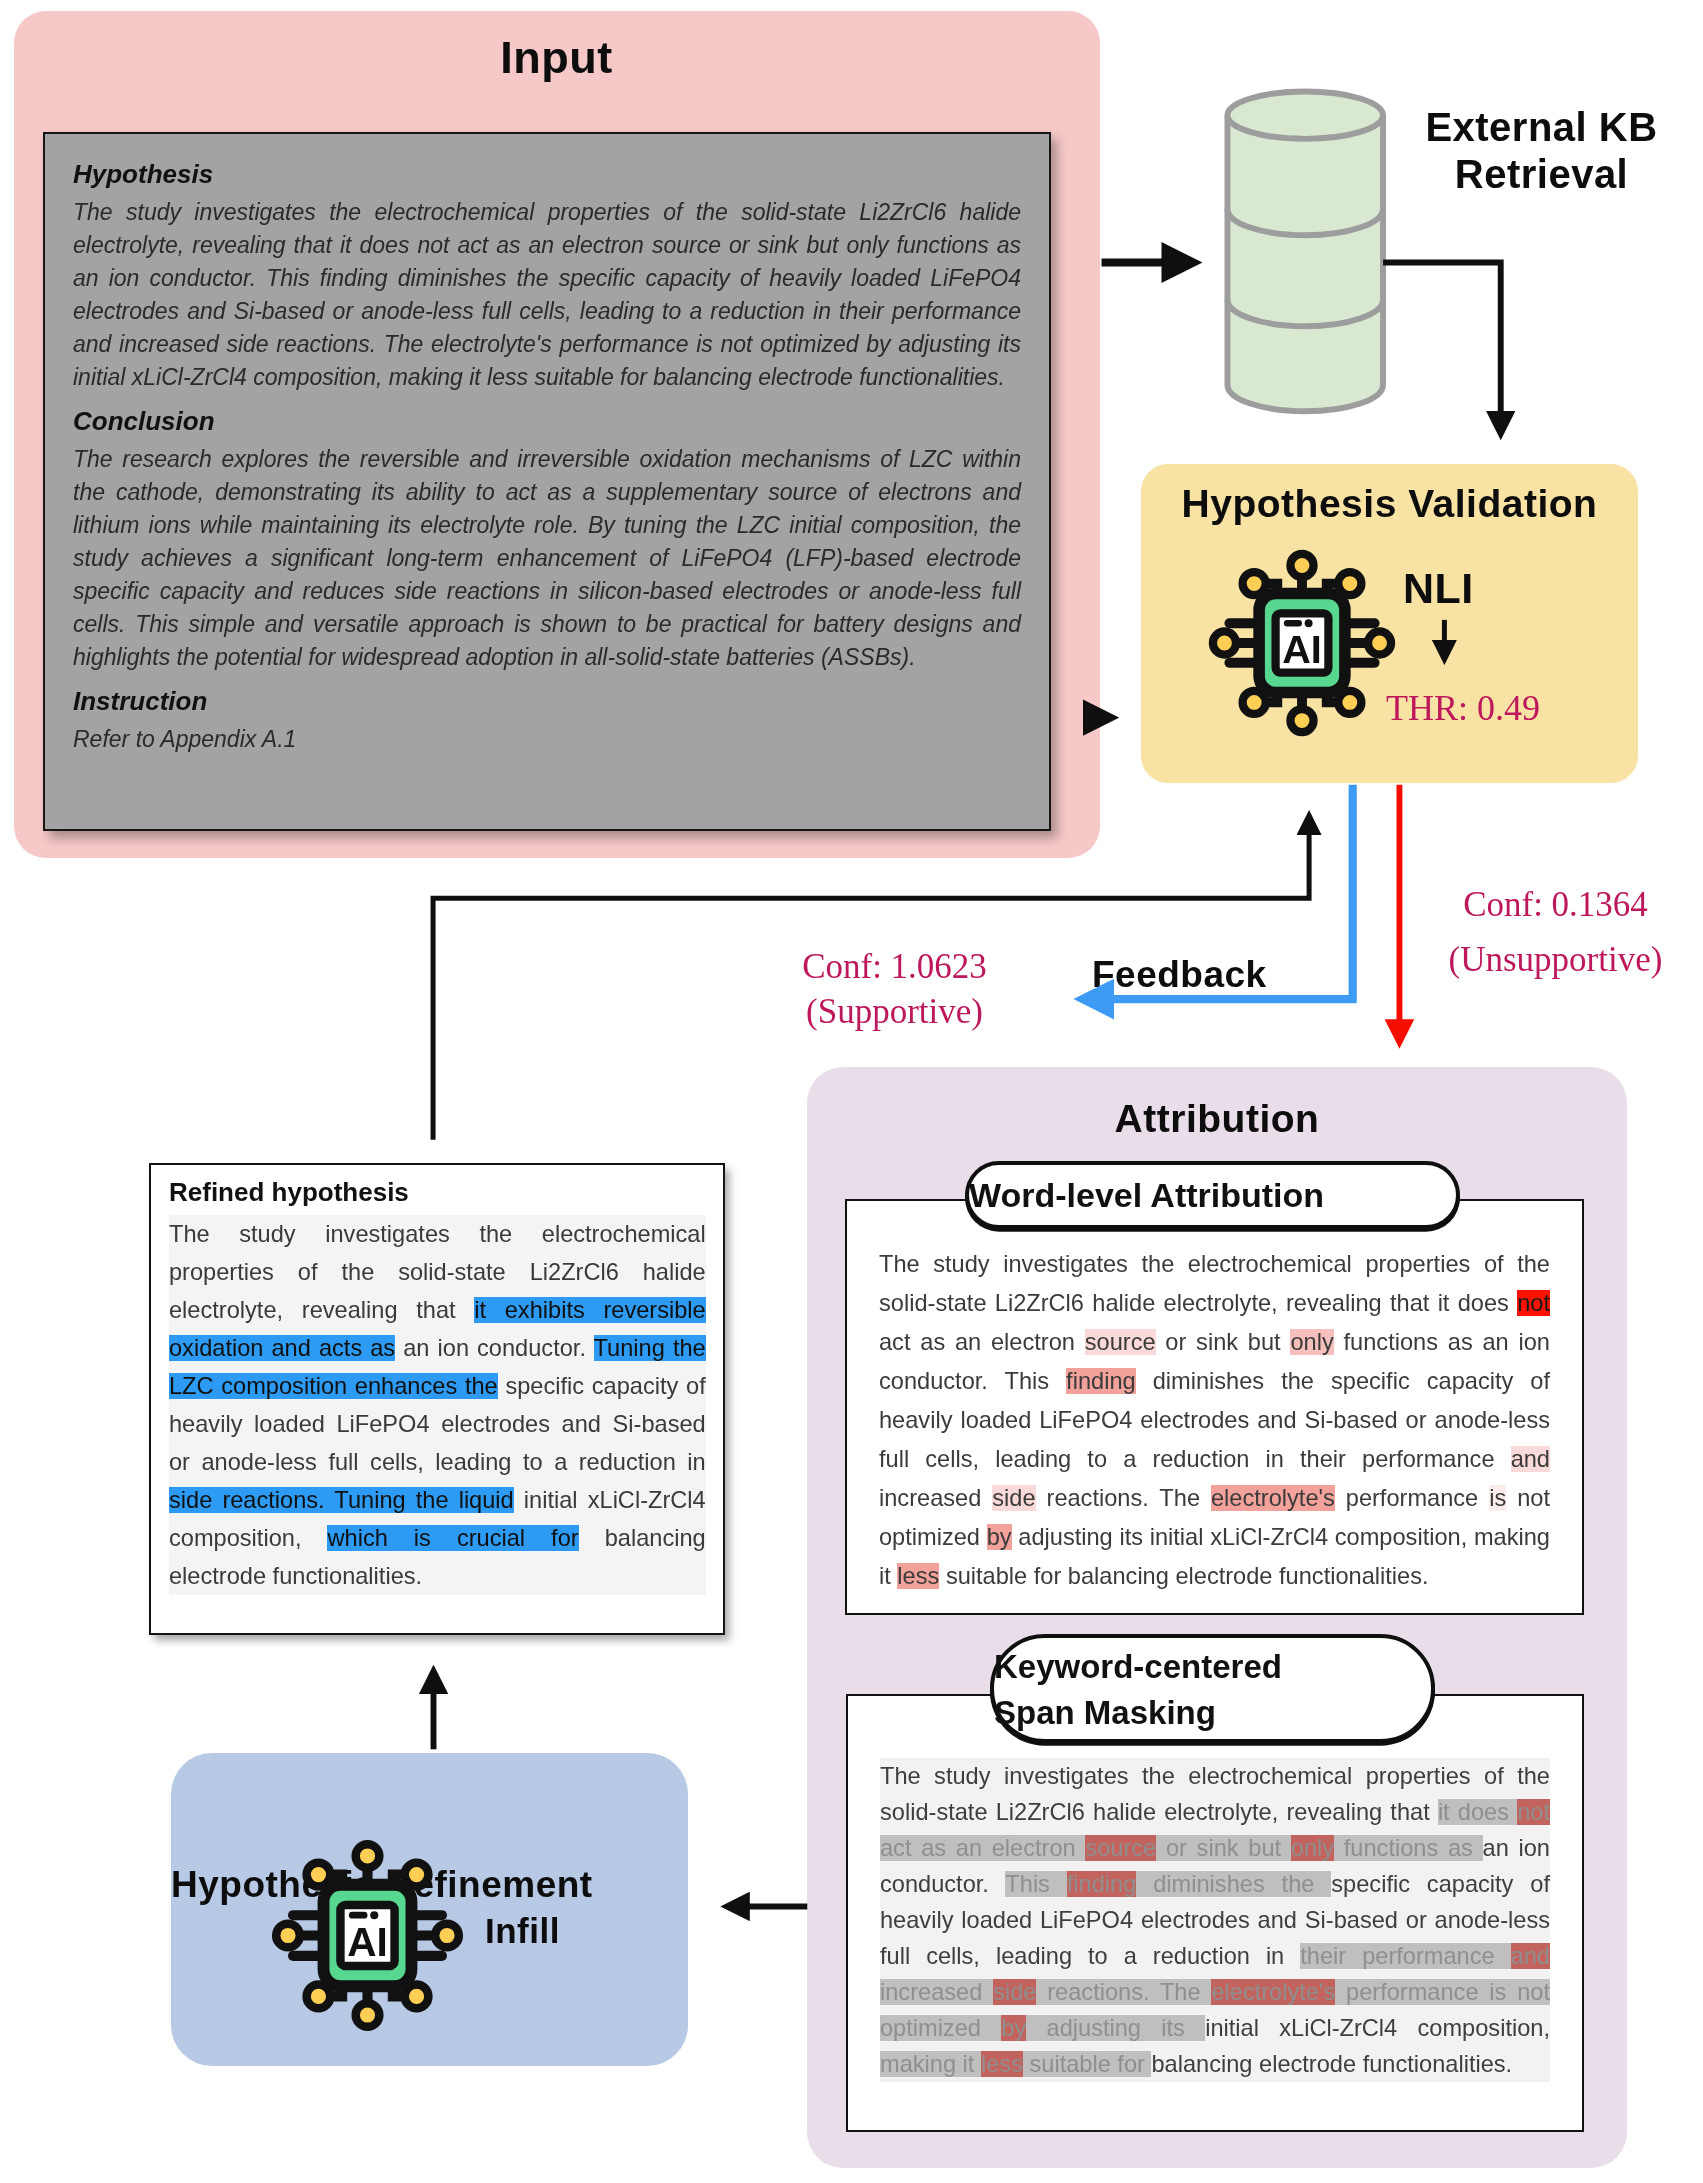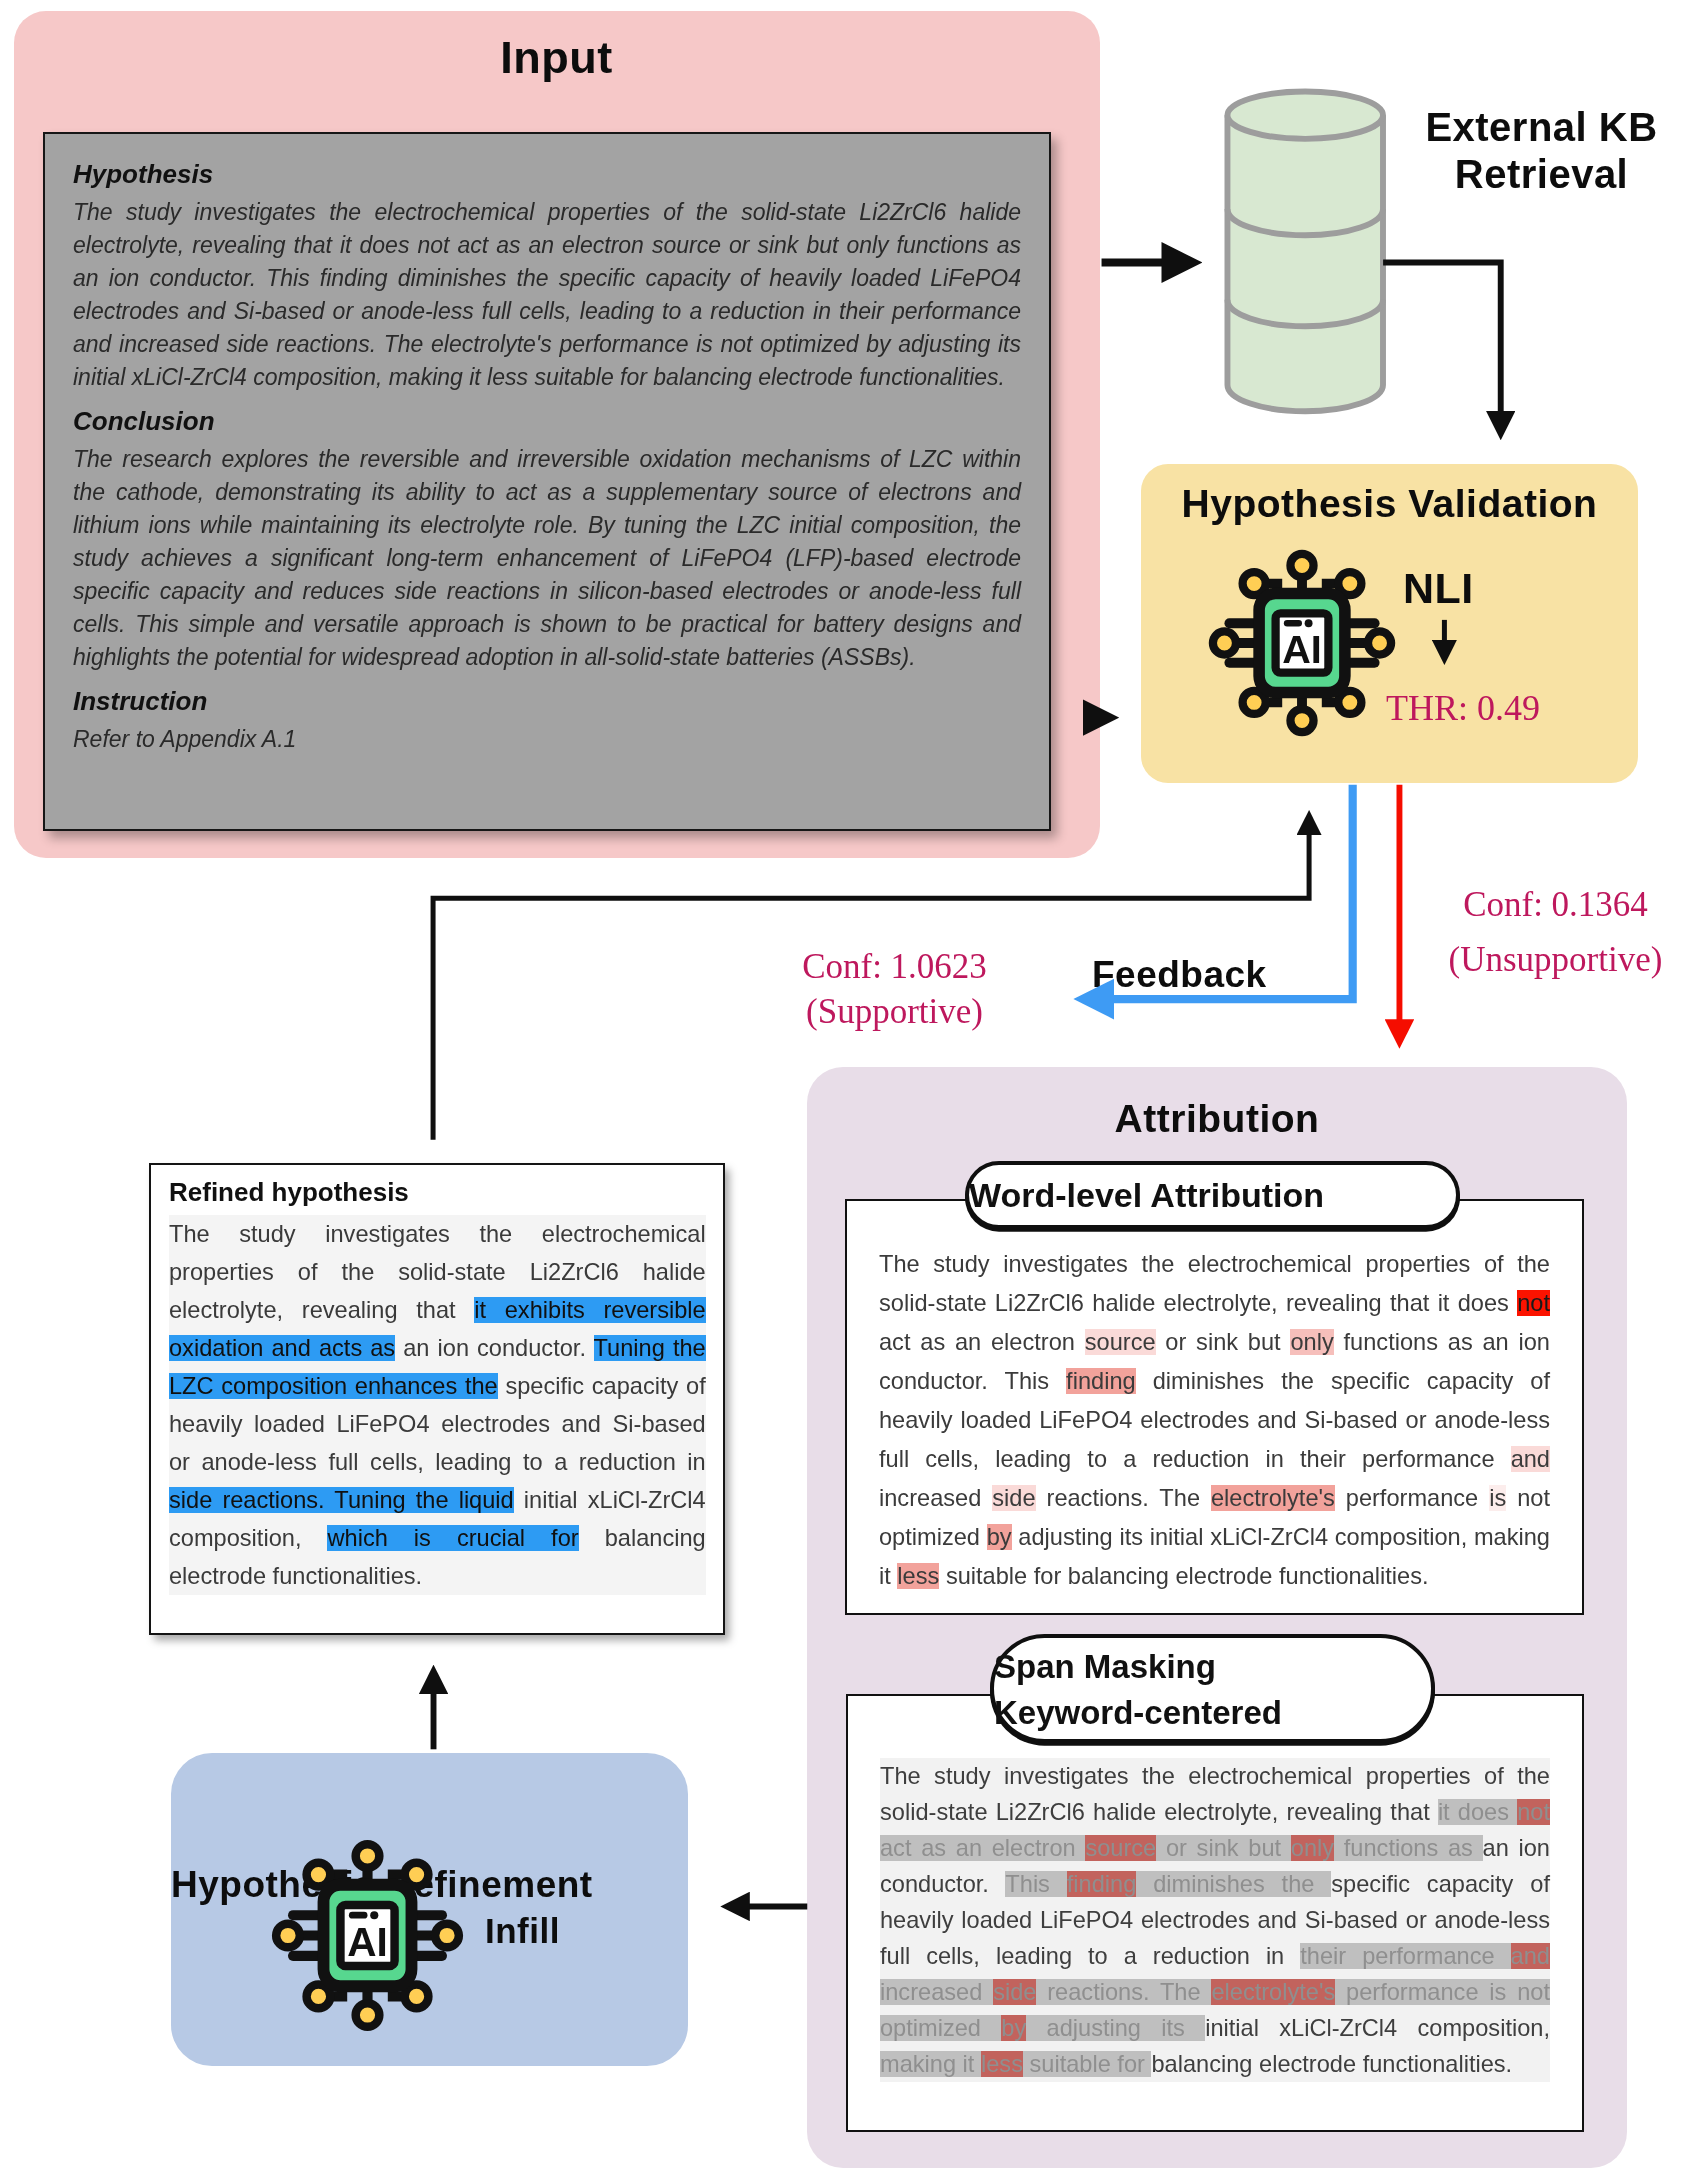--- a/index.html
+++ b/index.html
@@ -139,22 +139,22 @@
 
 <div class="abs" id="attribution-box"></div>
 <div class="abs comic" id="attribution-title">Attribution</div>
 
 <div class="abs pill" id="pill-word">Word-level Attribution</div>
 <div class="abs wbox" id="wbox1">
   <p class="attr-p"><span>The study investigates the electrochemical properties of the solid-state Li2ZrCl6 halide electrolyte, revealing that it does </span><span class="seg-strong">not</span><span> act as an electron </span><span class="seg-m1">source</span><span> or sink but </span><span class="seg-m2">only</span><span> functions as an ion conductor. This </span><span class="seg-m3">finding</span><span> diminishes the specific capacity of heavily loaded LiFePO4 electrodes and Si-based or anode-less full cells, leading to a reduction in their performance </span><span class="seg-m1">and</span><span> increased </span><span class="seg-m1">side</span><span> reactions. The </span><span class="seg-m3">electrolyte's</span><span> performance </span><span class="seg-m0">is</span><span> not optimized </span><span class="seg-m3">by</span><span> adjusting its initial xLiCl-ZrCl4 composition, making it </span><span class="seg-m3">less</span><span> suitable for balancing electrode functionalities.</span></p>
 </div>
 
 <div class="abs pill" id="pill-span">
+  <div>Keyword-centered</div>
   <div>Span Masking</div>
-  <div>Keyword-centered</div>
 </div>
 <div class="abs wbox" id="wbox2">
   <p class="attr-p" id="mask-p"><span>The study investigates the electrochemical properties of the solid-state Li2ZrCl6 halide electrolyte, revealing that </span><span class="seg-mask">it does </span><span class="seg-key">not</span><span class="seg-mask"> act as an electron </span><span class="seg-key">source</span><span class="seg-mask"> or sink but </span><span class="seg-key">only</span><span class="seg-mask"> functions as </span><span>an ion conductor. </span><span class="seg-mask">This </span><span class="seg-key">finding</span><span class="seg-mask"> diminishes the </span><span>specific capacity of heavily loaded LiFePO4 electrodes and Si-based or anode-less full cells, leading to a reduction in </span><span class="seg-mask">their performance </span><span class="seg-key">and</span><span class="seg-mask"> increased </span><span class="seg-key">side</span><span class="seg-mask"> reactions. The </span><span class="seg-key">electrolyte's</span><span class="seg-mask"> performance is not optimized </span><span class="seg-key">by</span><span class="seg-mask"> adjusting its </span><span>initial xLiCl-ZrCl4 composition, </span><span class="seg-mask">making it </span><span class="seg-key">less</span><span class="seg-mask"> suitable for </span><span>balancing electrode functionalities.</span></p>
 </div>
 
 <div class="abs" id="refined-box">
   <div id="refined-heading">Refined hypothesis</div>
   <p id="refined-p"><span>The study investigates the electrochemical properties of the solid-state Li2ZrCl6 halide electrolyte, revealing that </span><span class="seg-blue">it exhibits reversible oxidation and acts as</span><span> an ion conductor. </span><span class="seg-blue">Tuning the LZC composition enhances the</span><span> specific capacity of heavily loaded LiFePO4 electrodes and Si-based or anode-less full cells, leading to a reduction in </span><span class="seg-blue">side reactions. Tuning the liquid</span><span> initial xLiCl-ZrCl4 composition, </span><span class="seg-blue">which is crucial for</span><span> balancing electrode functionalities.</span></p>
 </div>
 

